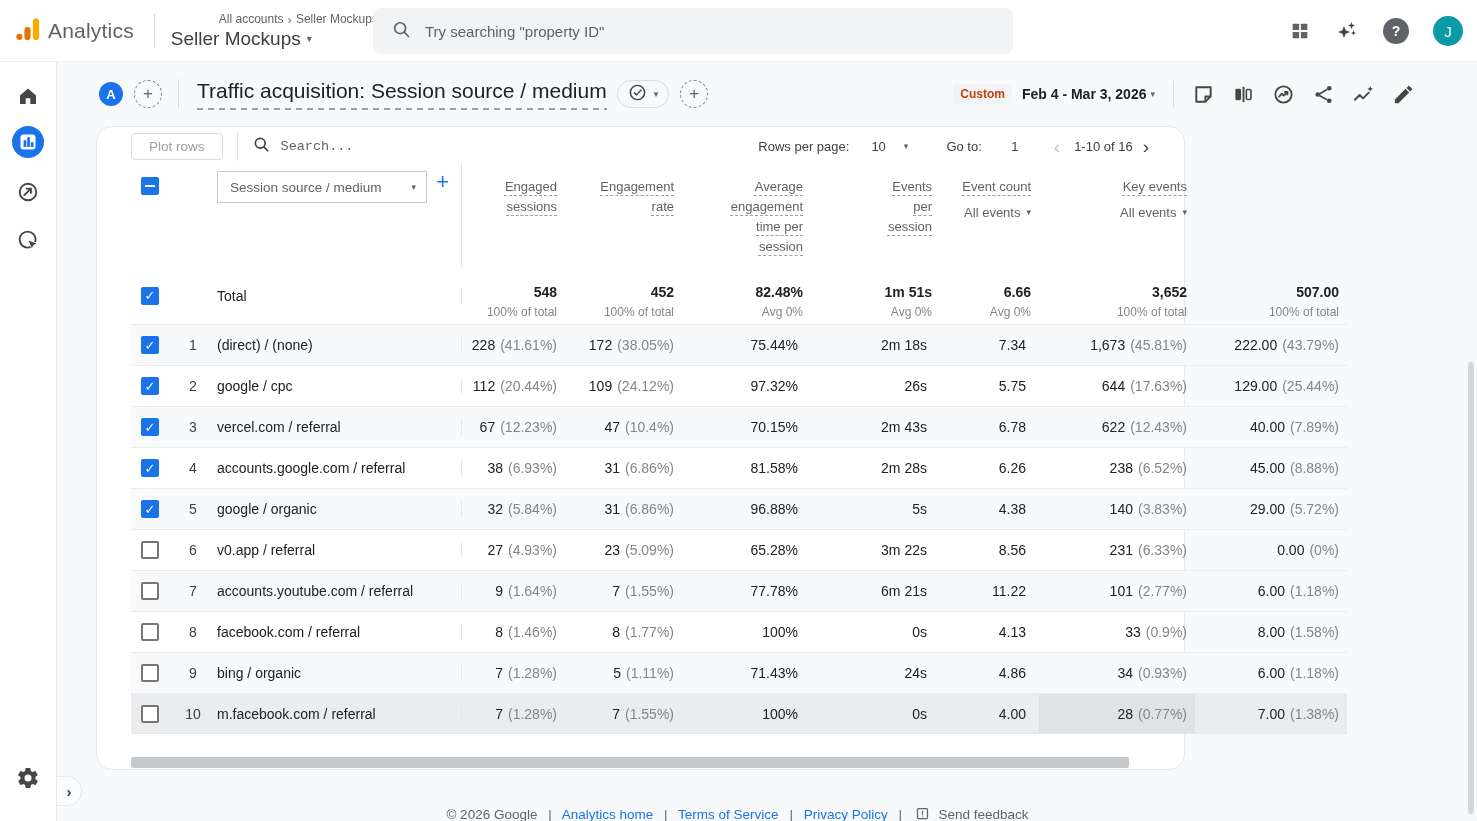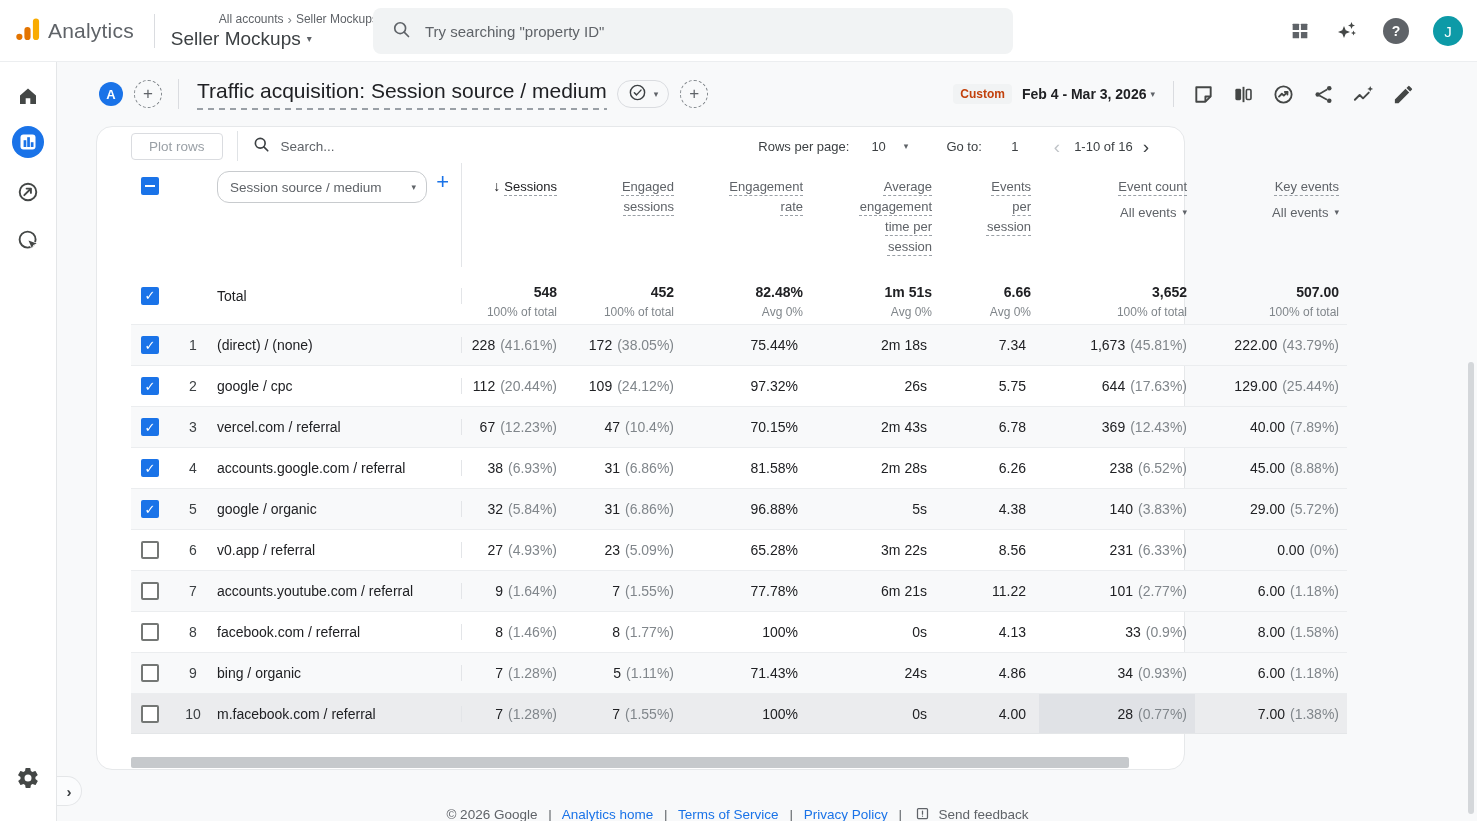--- a/index.html
+++ b/index.html
@@ -64,21 +64,21 @@
   .card { position:absolute; left:39px; top:64px; width:1089px; height:644px; background:#fff;
           border:1px solid #e6e8ea; border-radius:16px; }
 
   .toolbar { height:34px; margin-top:2px; display:flex; align-items:center; padding:0 33px 0 34px; }
   .plot-btn { height:27px; padding:0 17px; border:1px solid #dadce0; border-radius:4px; background:#fff;
               color:#9aa0a6; font-size:13.5px; display:flex; align-items:center; cursor:pointer;
               font-family:"Liberation Sans",sans-serif; }
   .tb-vdiv { width:1px; height:30px; background:#e0e3e6; margin:0 14px; }
   .tb-search { display:flex; align-items:center; gap:11px; flex:1; }
   .tb-search input { border:none; outline:none; font-size:13.5px; color:#0f766e; width:300px; background:transparent;
-                     font-family:Liberation Sans, sans-serif; }
+                     font-family:Liberation Mono, monospace; }
   .tb-search input::placeholder { color:#5f6368; }
   .pager { display:flex; align-items:center; font-size:13px; color:#3c4043; }
   .pager .lbl { color:#3c4043; }
   .rpp-value { margin-left:22px; margin-right:18px; font-size:13px; }
   .goto-lbl { margin-left:38px; }
   .goto-input { width:30px; border:none; outline:none; font-size:13px; color:#3c4043; text-align:center;
                 margin-left:18px; background:transparent; font-family:"Liberation Sans",sans-serif; }
   .chev { font-size:19px; line-height:1; padding:0 2px; cursor:pointer; }
   .chev-left { color:#c0c4c8; margin-left:22px; }
   .chev-right { color:#3c4043; margin-left:8px; }
@@ -100,21 +100,21 @@
   .thead .c-m { align-items:flex-start; padding-top:14px; flex-direction:column; justify-content:flex-start; align-items:flex-end; }
   .col-label { font-size:13px; color:#5f6368; line-height:1.55; cursor:pointer;
                text-decoration-line:underline; text-decoration-style:dashed; text-decoration-color:#9aa0a6;
                text-decoration-thickness:1px; text-underline-offset:4px; }
   .col-label.sorted { color:#202124; }
   .sort-arrow { font-size:14px; color:#202124; margin-right:4px; text-decoration:none; display:inline-block; }
   .w70 { max-width:72px; display:inline-block; } .w92 { max-width:92px; display:inline-block; }
   .w55 { max-width:56px; display:inline-block; }
   .col-filter { margin-top:8px; font-size:13px; color:#5f6368; display:flex; align-items:center; gap:6px; cursor:pointer; }
 
-  .dim-select { height:32px; width:212px; border:1px solid #c8cbce; border-radius:12px; display:flex; align-items:center;
+  .dim-select { height:32px; width:212px; border:1px solid #c8cbce; border-radius:0; display:flex; align-items:center;
                 justify-content:space-between; padding:0 10px 0 12px; font-size:13.5px; color:#5f6368; cursor:pointer; background:#fff; }
   .add-dim { color:#1a73e8; font-size:22px; font-weight:normal; margin-left:9px; cursor:pointer; line-height:1; }
 
   .total-row { height:57px; align-items:center; }
   .total-row .c-m { flex-direction:column; align-items:flex-end; justify-content:center; }
   .total-val { font-size:14px; font-weight:bold; color:#202124;margin-top:12px; }
   .total-sub { font-size:12px; color:#80868b; margin-top:5px; }
 
   .trow { height:41px; align-items:center; border-top:1px solid #ebedef; cursor:pointer; }
   .trow:last-child { border-bottom:1px solid #e4e6e8; }
@@ -349,23 +349,20 @@
         </div>
       <div class="c-idx"></div>
       <div class="c-dim">
         <span class="dim-select">
           <span>Session source / medium</span>
           <span class="caret">▾</span>
         </span>
         <span class="add-dim">+</span>
       </div>
       <div class="c-m">
-          <span><span class="sort-arrow">↓</span><span class="col-label sorted">Sessions</span></span>
-        </div>
-      <div class="c-m">
           <span class="col-label w70">Engaged sessions</span>
         </div>
       <div class="c-m">
           <span class="col-label w92">Engagement rate</span>
         </div>
       <div class="c-m">
           <span class="col-label w92">Average engagement time per session</span>
         </div>
       <div class="c-m">
           <span class="col-label w55">Events per session</span>
@@ -515,21 +512,21 @@
           </div>
     <div class="c-m">
             <span class="main">2m 43s</span>
             <span class="pct"></span>
           </div>
     <div class="c-m">
             <span class="main">6.78</span>
             <span class="pct"></span>
           </div>
     <div class="c-m">
-            <span class="main">369</span>
+            <span class="main">622</span>
             <span class="pct">(12.43%)</span>
           </div>
     <div class="c-m">
             <span class="main">40.00</span>
             <span class="pct">(7.89%)</span>
           </div>
   </div>
         <div class="grid-row trow">
     <div class="c-check">
             <span class="checkbox checked"></span>

